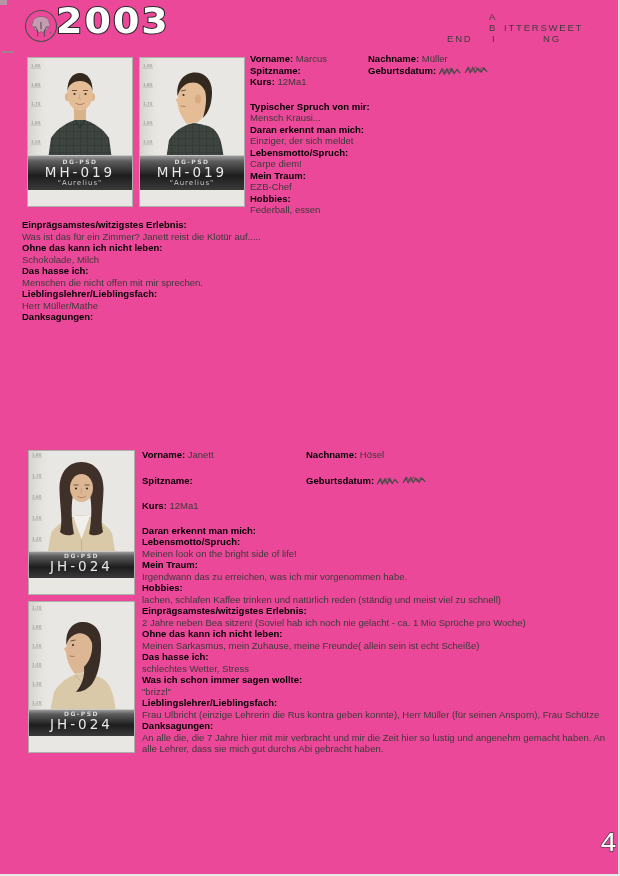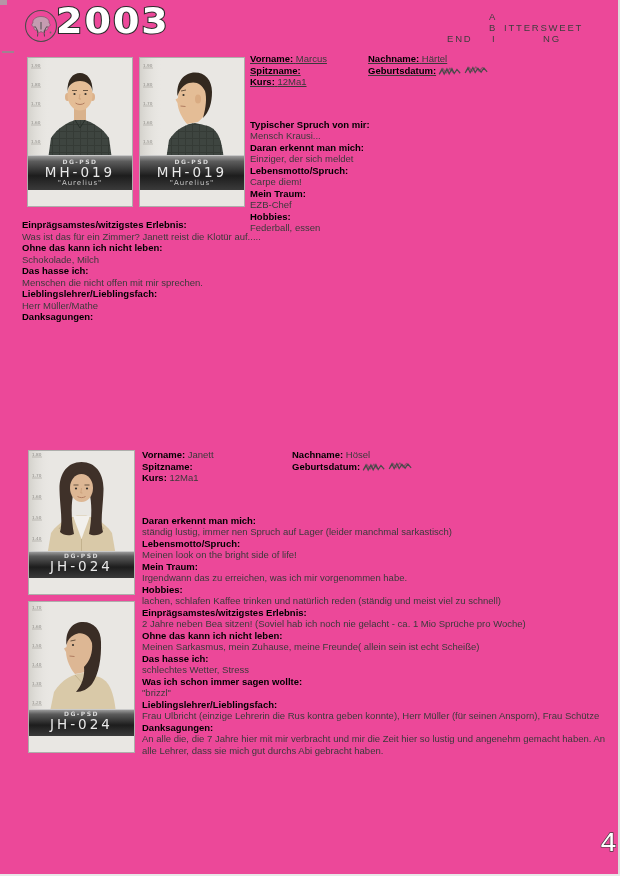--- a/index.html
+++ b/index.html
@@ -27,24 +27,24 @@
   .tag-b{left:489px;top:23px;}
   .tag-bsw{left:504px;top:23px;}
   .tag-end{left:447px;top:34px;}
   .tag-i{left:492px;top:34px;}
   .tag-ng{left:506px;top:34px;padding-left:37px;}
 
   
   .q{font-weight:bold;color:#000;font-size:9.5px;line-height:11.5px;}
   .a{color:#3a3a3a;font-size:9.5px;line-height:11.5px;}
   .info-grid{display:grid;font-size:9.5px;line-height:11.5px;}
-  .info-grid.m{grid-template-columns:118px 1fr;text-decoration:underline;}
-  .info-grid.j{grid-template-columns:150px 1fr;}
+  .info-grid.m{grid-template-columns:118px 1fr;}
+  .info-grid.j{grid-template-columns:150px 1fr;gap:14px;}
   .cell{white-space:nowrap;}
-  .qa{margin-top:31px;}
+  .qa{margin-top:13px;}
   .qa-item{margin:0;}
   .m-info{position:absolute;left:250px;top:53px;width:366px;}
   .m-wide{position:absolute;left:22px;top:219px;width:588px;}
   .j-block{position:absolute;left:142px;top:449px;width:478px;}
   .scribble{display:inline-block;vertical-align:-2px;margin-left:2px;}
 
   
   .photo{position:absolute;border:1px solid #aeaeab;background:#e9e7e3;overflow:hidden;}
   .photo svg.scene{position:absolute;left:0;top:0;}
   .band{
@@ -184,21 +184,21 @@
     <div class="band band-h32">
       <div class="band-agency">DG-PSD</div>
       <div class="band-code">MH-019</div>
       <div class="band-nick">"Aurelius"</div>
     </div>
   </div>
 
   <div class="m-info">
     <div class="info-grid m">
       <div class="cell"><span class="q">Vorname:</span> <span class="a">Marcus</span></div>
-      <div class="cell"><span class="q">Nachname:</span> <span class="a">Härtel</span></div>
+      <div class="cell"><span class="q">Nachname:</span> <span class="a">Müller</span></div>
       <div class="cell"><span class="q">Spitzname:</span> <span class="a"></span></div>
       <div class="cell"><span class="q">Geburtsdatum:</span><svg class="scribble" width="54" height="11" viewBox="0 0 54 11">
             <g stroke="#4a4a4a" stroke-width="1.2" fill="none" transform="rotate(-3 27 5)">
               <path d="M1,8 L4,3 L6,8 L9,3 L11,8 L14,3 L16,8 L19,4 L22,8"></path>
               <path d="M27,8 L30,3 L32,8 L35,3 L37,8 L40,4 L43,8 L46,4 L49,8"></path>
               <path d="M2,6.5 L5,2.5 L8,7 L12,2.5 L15,7" opacity=".55"></path>
               <path d="M28,6.5 L31,2.5 L34,7 L38,2.5 L41,7 L45,3" opacity=".55"></path>
             </g>
           </svg></div>
       <div class="cell"><span class="q">Kurs:</span> <span class="a">12Ma1</span></div>
@@ -345,21 +345,20 @@
               <path d="M2,6.5 L5,2.5 L8,7 L12,2.5 L15,7" opacity=".55"></path>
               <path d="M28,6.5 L31,2.5 L34,7 L38,2.5 L41,7 L45,3" opacity=".55"></path>
             </g>
           </svg></div>
       <div class="cell"><span class="q">Kurs:</span> <span class="a">12Ma1</span></div>
       <div class="cell"></div>
     </div>
     <div class="qa">
       <div class="qa-item">
           <div class="q">Daran erkennt man mich:</div>
-          <div class="a">ständig lustig, immer nen Spruch auf Lager (leider manchmal sarkastisch)</div>
         </div>
       <div class="qa-item">
           <div class="q">Lebensmotto/Spruch:</div>
           <div class="a">Meinen look on the bright side of life!</div>
         </div>
       <div class="qa-item">
           <div class="q">Mein Traum:</div>
           <div class="a">Irgendwann das zu erreichen, was ich mir vorgenommen habe.</div>
         </div>
       <div class="qa-item">

